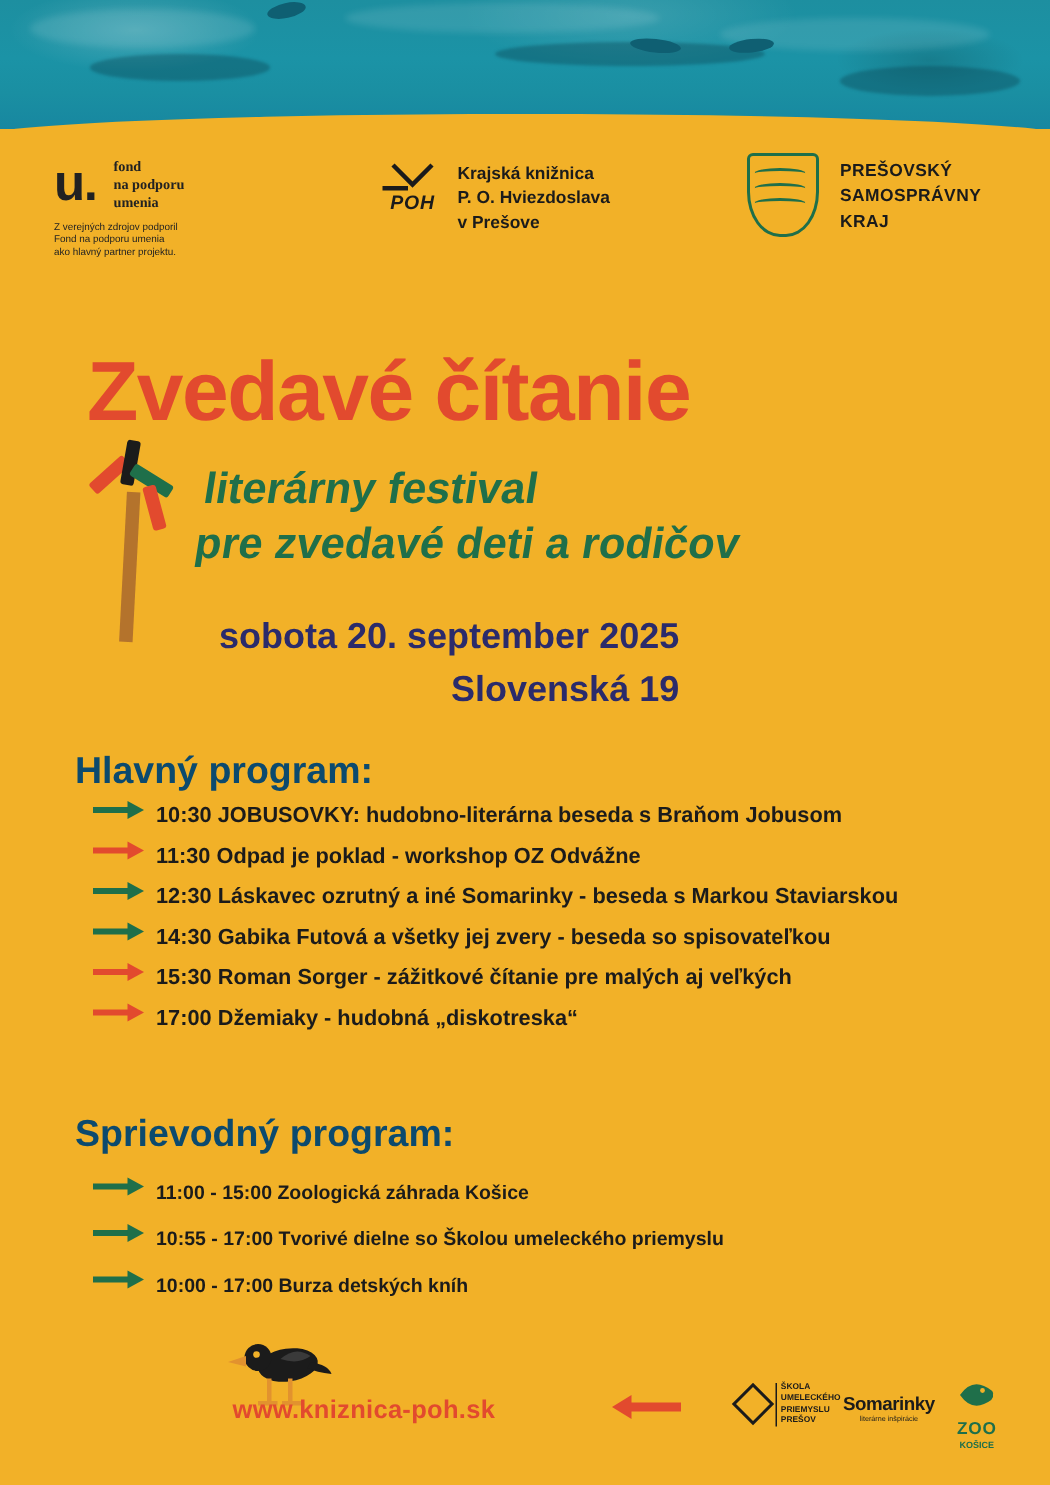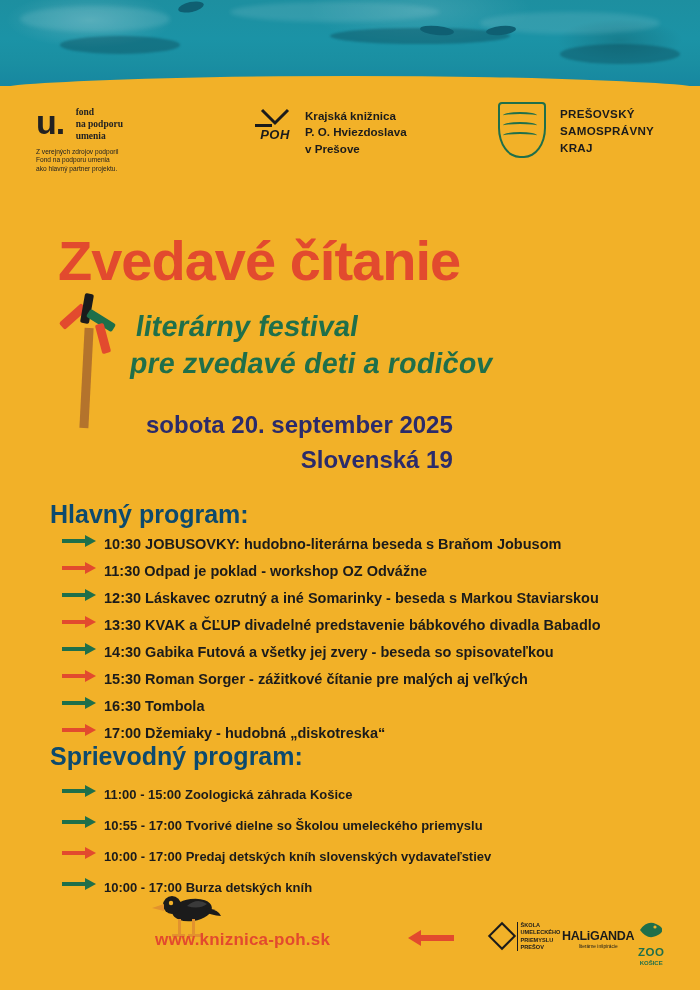--- a/index.html
+++ b/index.html
@@ -449,78 +449,57 @@
         <span class="prog-text">11:30 Odpad je poklad - workshop OZ Odvážne</span>
       </div>
       <div class="prog-item">
         <span class="arrow" style="color: rgb(31, 111, 74);">
           <span class="shaft" style="background: rgb(31, 111, 74);"></span>
           <span class="head"></span>
         </span>
         <span class="prog-text">12:30 Láskavec ozrutný a iné Somarinky - beseda s Markou Staviarskou</span>
       </div>
       <div class="prog-item">
+        <span class="arrow" style="color: rgb(31, 111, 74);">
+          <span class="shaft" style="background: rgb(31, 111, 74);"></span>
+          <span class="head"></span>
+        </span>
+        <span class="prog-text">14:30 Gabika Futová a všetky jej zvery - beseda so spisovateľkou</span>
+      </div>
+      <div class="prog-item">
         <span class="arrow" style="color: rgb(226, 74, 46);">
           <span class="shaft" style="background: rgb(226, 74, 46);"></span>
           <span class="head"></span>
         </span>
-        <span class="prog-text">13:30 KVAK a ČĽUP divadelné predstavenie bábkového divadla Babadlo</span>
-      </div>
+        <span class="prog-text">15:30 Roman Sorger - zážitkové čítanie pre malých aj veľkých</span>
+      </div>
+      <div class="prog-item">
+        <span class="arrow" style="color: rgb(226, 74, 46);">
+          <span class="shaft" style="background: rgb(226, 74, 46);"></span>
+          <span class="head"></span>
+        </span>
+        <span class="prog-text">17:00 Džemiaky - hudobná „diskotreska“</span>
+      </div>
+    </div>
+
+  <div class="section-title" id="side-program-title">Sprievodný program:</div>
+  <div class="prog-list" id="side-program-list">
       <div class="prog-item">
         <span class="arrow" style="color: rgb(31, 111, 74);">
           <span class="shaft" style="background: rgb(31, 111, 74);"></span>
           <span class="head"></span>
         </span>
-        <span class="prog-text">14:30 Gabika Futová a všetky jej zvery - beseda so spisovateľkou</span>
-      </div>
-      <div class="prog-item">
-        <span class="arrow" style="color: rgb(226, 74, 46);">
-          <span class="shaft" style="background: rgb(226, 74, 46);"></span>
-          <span class="head"></span>
-        </span>
-        <span class="prog-text">15:30 Roman Sorger - zážitkové čítanie pre malých aj veľkých</span>
+        <span class="prog-text">11:00 - 15:00 Zoologická záhrada Košice</span>
       </div>
       <div class="prog-item">
         <span class="arrow" style="color: rgb(31, 111, 74);">
           <span class="shaft" style="background: rgb(31, 111, 74);"></span>
           <span class="head"></span>
         </span>
-        <span class="prog-text">16:30 Tombola</span>
-      </div>
-      <div class="prog-item">
-        <span class="arrow" style="color: rgb(226, 74, 46);">
-          <span class="shaft" style="background: rgb(226, 74, 46);"></span>
-          <span class="head"></span>
-        </span>
-        <span class="prog-text">17:00 Džemiaky - hudobná „diskotreska“</span>
-      </div>
-    </div>
-
-  <div class="section-title" id="side-program-title">Sprievodný program:</div>
-  <div class="prog-list" id="side-program-list">
-      <div class="prog-item">
-        <span class="arrow" style="color: rgb(31, 111, 74);">
-          <span class="shaft" style="background: rgb(31, 111, 74);"></span>
-          <span class="head"></span>
-        </span>
-        <span class="prog-text">11:00 - 15:00 Zoologická záhrada Košice</span>
-      </div>
-      <div class="prog-item">
-        <span class="arrow" style="color: rgb(31, 111, 74);">
-          <span class="shaft" style="background: rgb(31, 111, 74);"></span>
-          <span class="head"></span>
-        </span>
         <span class="prog-text">10:55 - 17:00 Tvorivé dielne so Školou umeleckého priemyslu</span>
-      </div>
-      <div class="prog-item">
-        <span class="arrow" style="color: rgb(226, 74, 46);">
-          <span class="shaft" style="background: rgb(226, 74, 46);"></span>
-          <span class="head"></span>
-        </span>
-        <span class="prog-text">10:00 - 17:00 Predaj detských kníh slovenských vydavateľstiev</span>
       </div>
       <div class="prog-item">
         <span class="arrow" style="color: rgb(31, 111, 74);">
           <span class="shaft" style="background: rgb(31, 111, 74);"></span>
           <span class="head"></span>
         </span>
         <span class="prog-text">10:00 - 17:00 Burza detských kníh</span>
       </div>
     </div>
 
@@ -549,21 +528,21 @@
       <span class="glyph"><span class="s1"></span></span>
       <span class="txt">
         <div>ŠKOLA</div>
         <div>UMELECKÉHO</div>
         <div>PRIEMYSLU</div>
         <div>PREŠOV</div>
       </span>
     </div>
 
     <div class="p-logo p-haliganda">
-      <div class="word">HALiGANDA</div>
+      <div class="word">Somarinky</div>
       <div class="sub">literárne inšpirácie</div>
     </div>
 
     <div class="p-logo p-zoo">
       <svg class="fish" viewBox="0 0 26 24">
         <path d="M2 12 q7 -10 16 -6 q7 3 6 6 q1 3 -6 6 q-9 4 -16 -6z" fill="#1f6f4a"></path>
         <circle cx="17" cy="9" r="1.6" fill="#f2b128"></circle>
       </svg>
       <div class="word">ZOO</div>
       <div class="sub">KOŠICE</div>

